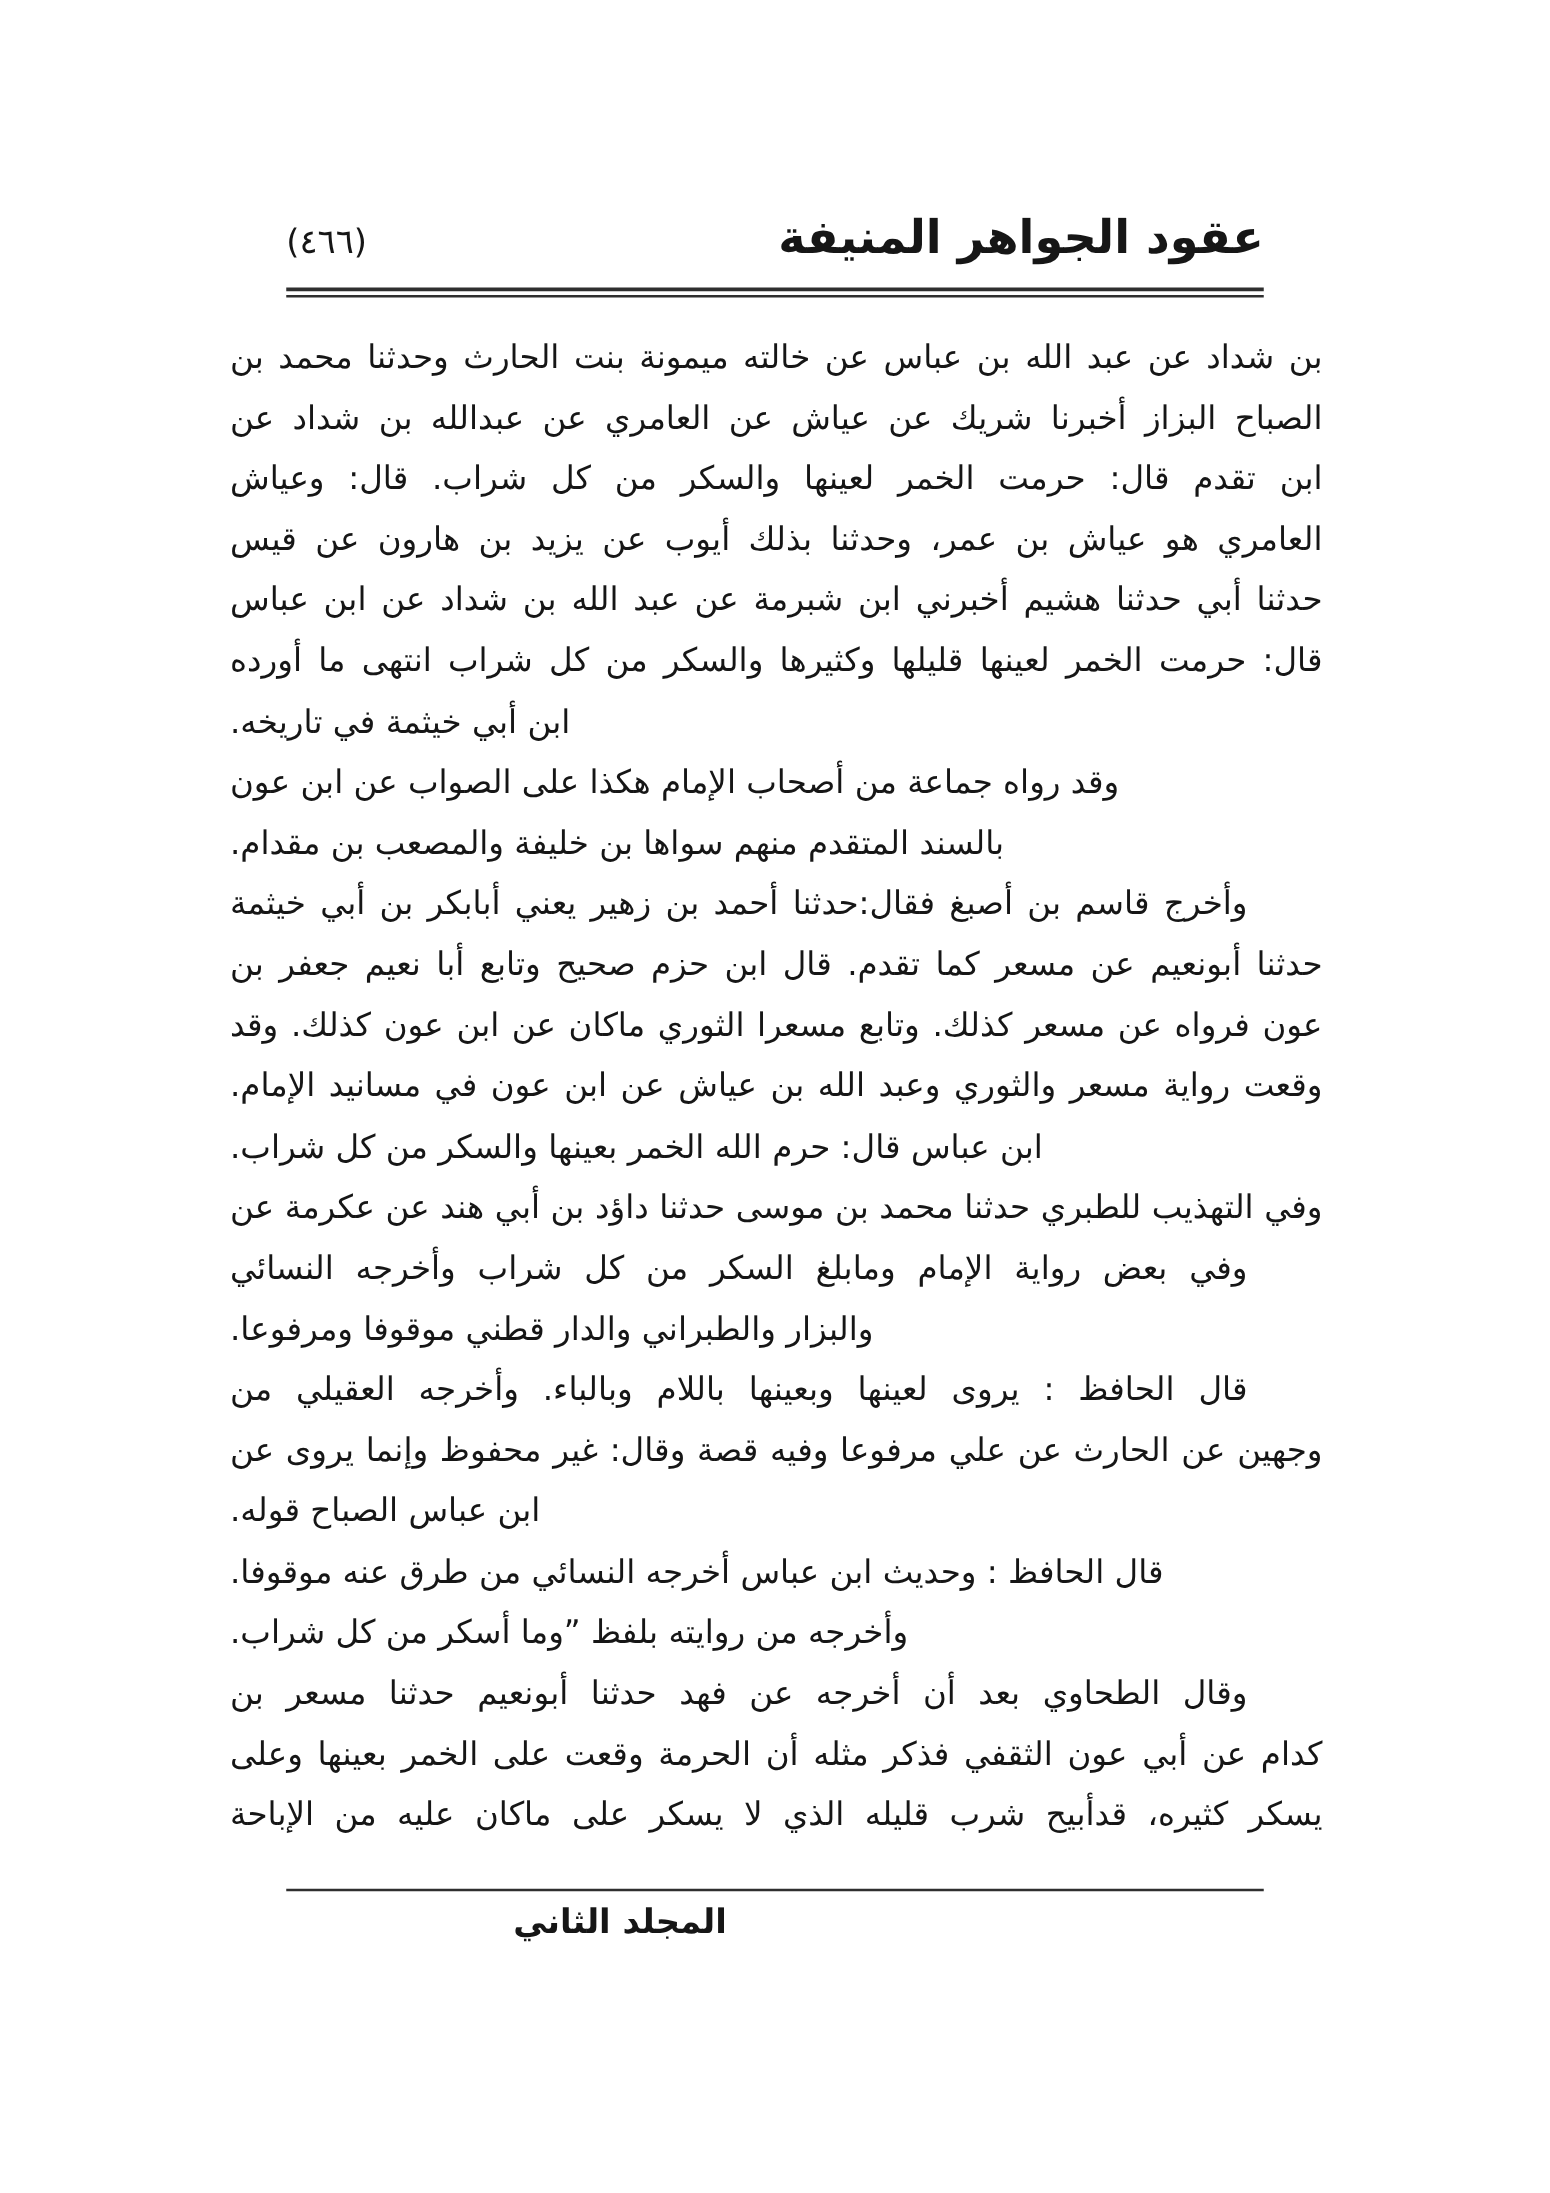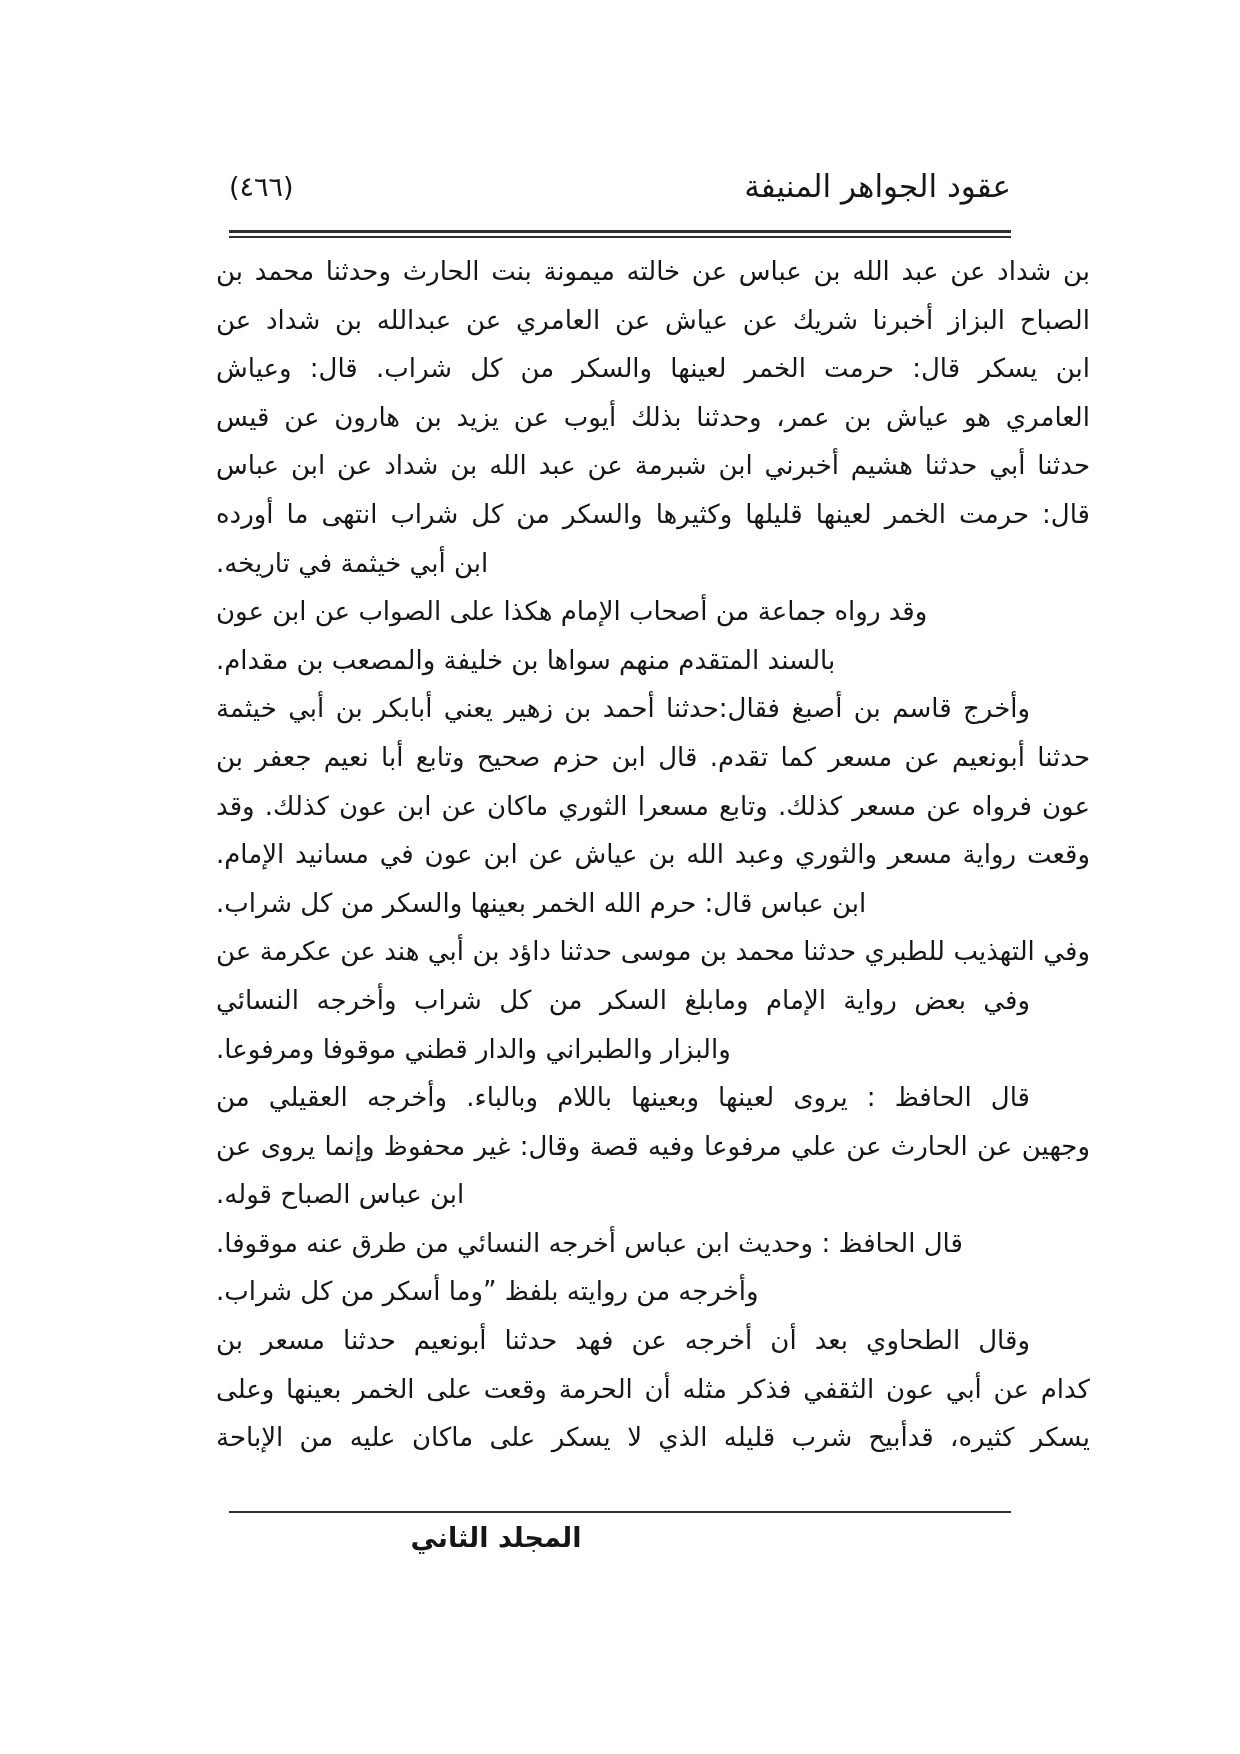--- a/index.html
+++ b/index.html
@@ -17,49 +17,48 @@
       position: absolute;
       top: 168px;
       left: 229px;
       width: 782px;
       display: flex;
       justify-content: space-between;
       align-items: flex-end;
       direction: rtl;
     }
     .title {
-      font-size: 31px;
-      font-weight: normal;
+      font-size: 37px;
+      font-weight: bold;
       letter-spacing: 0;
       margin-left: 12px;
     }
     .pagenum {
       font-size: 27px;
       direction: ltr;
       padding-bottom: 2px;
     }
     .rule-double {
       position: absolute;
       top: 230px;
       left: 229px;
       width: 782px;
       height: 3px;
       border-top: 3px solid #2f2f2f;
       border-bottom: 2px solid #2f2f2f;
     }
     
     .bodytext {
       position: absolute;
-      top: 247px;
+      top: 262px;
       left: 184px;
       width: 874px;
       direction: rtl;
       font-size: 26px;
       line-height: 48.6px;
-      margin-left: 32px;
     }
     .line {
       text-align: justify;
       text-align-last: justify;
       white-space: normal;
     }
     .line.r {
       text-align: left;
       text-align-last: auto;
     }
@@ -93,21 +92,21 @@
   <div class="hdr">
     <span class="title">عقود الجواهر المنيفة</span>
     <span class="pagenum" dir="ltr">(٤٦٦)</span>
   </div>
 
   <div class="rule-double"></div>
 
   <div class="bodytext">
     <div class="line">بن شداد عن عبد الله بن عباس عن خالته ميمونة بنت الحارث وحدثنا محمد بن</div>
     <div class="line">الصباح البزاز أخبرنا شريك عن عياش عن العامري عن عبدالله بن شداد عن</div>
-    <div class="line">ابن يسكر قال: حرمت الخمر لعينها والسكر من كل شراب.  قال: وعياش</div>
+    <div class="line">ابن تقدم قال: حرمت الخمر لعينها والسكر من كل شراب.  قال: وعياش</div>
     <div class="line">العامري هو عياش بن عمر، وحدثنا بذلك أيوب عن يزيد بن هارون عن قيس</div>
     <div class="line">حدثنا أبي حدثنا هشيم أخبرني ابن شبرمة عن عبد الله بن شداد عن ابن عباس</div>
     <div class="line">قال: حرمت الخمر لعينها قليلها وكثيرها والسكر من كل شراب انتهى ما أورده</div>
     <div class="line r">ابن أبي خيثمة في تاريخه.</div>
     <div class="line r i">وقد رواه جماعة من أصحاب الإمام هكذا على الصواب عن ابن عون</div>
     <div class="line r">بالسند المتقدم منهم سواها بن خليفة والمصعب بن مقدام.</div>
     <div class="line i">وأخرج قاسم بن أصبغ فقال:حدثنا أحمد بن زهير يعني أبابكر بن أبي خيثمة</div>
     <div class="line">حدثنا أبونعيم عن مسعر كما تقدم. قال ابن حزم صحيح وتابع أبا نعيم جعفر بن</div>
     <div class="line">عون فرواه عن مسعر كذلك.  وتابع مسعرا الثوري ماكان عن ابن عون كذلك.  وقد</div>
     <div class="line">وقعت رواية مسعر والثوري وعبد الله بن عياش عن ابن عون في مسانيد الإمام.</div>

